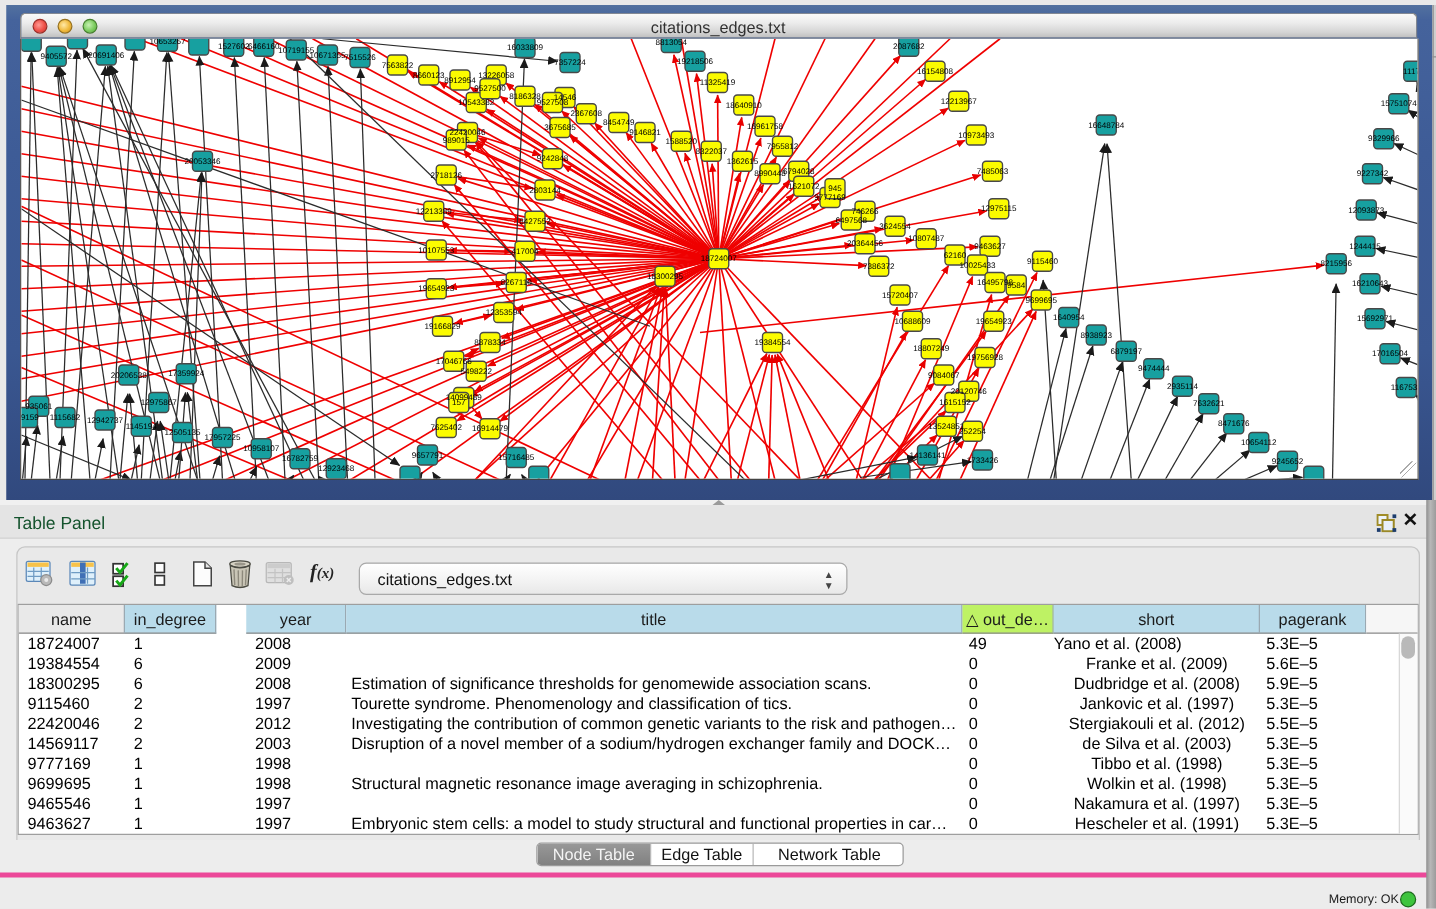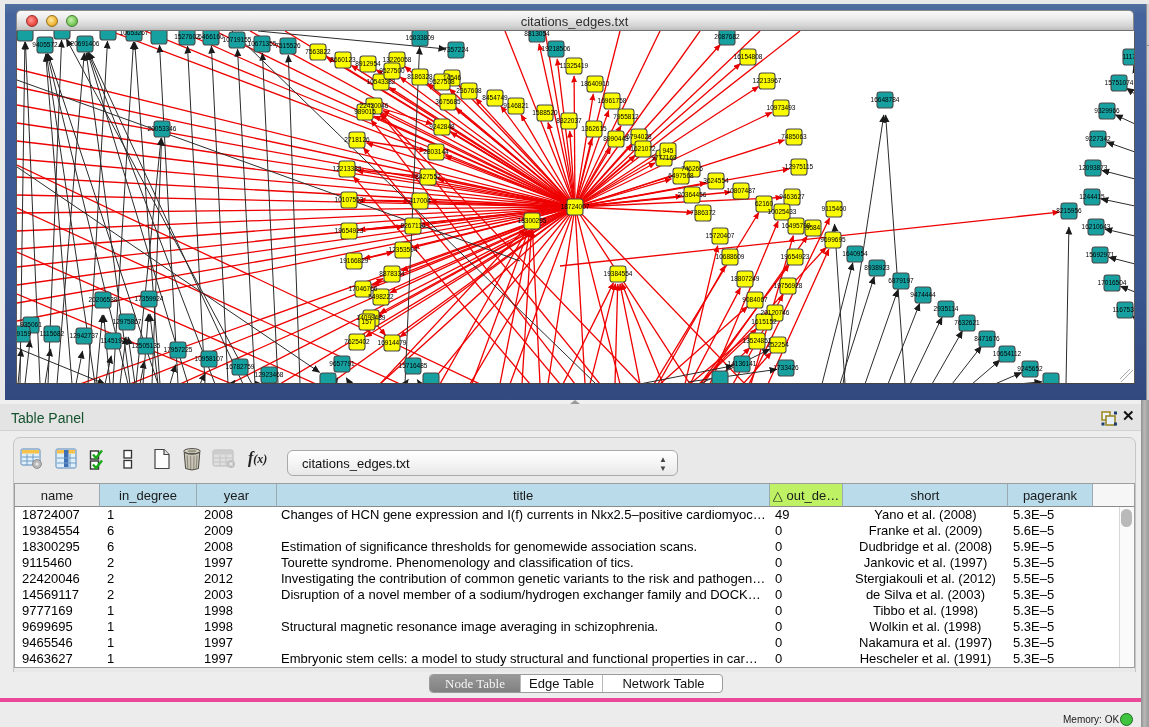--- a/index.html
+++ b/index.html
@@ -46,21 +46,21 @@
 #hblank { position:absolute; top:484px; left:1093px; width:41px; height:23px; background:#f6f6f6; border-bottom:1px solid #8a8a8a; }
 .row { position:absolute; left:0; width:1119px; height:16px; }
 .cell { position:absolute; top:0; height:16px; font-size:13px; color:#000; line-height:16px;
   white-space:nowrap; overflow:hidden; }
 #vsb { position:absolute; left:1119px; top:507px; width:15px; height:160px; background:#fafafa; border-left:1px solid #d8d8d8; }
 #vsbthumb { position:absolute; left:1121px; top:509px; width:11px; height:18px; background:#b9b9b9; border-radius:6px; }
 #tabbar { position:absolute; left:0; top:672px; width:1149px; height:26px; background:#ededed; }
 #seg { position:absolute; left:429px; top:674px; width:294px; height:19px; border:1px solid #9b9b9b;
   border-radius:4px; background:#fff; overflow:hidden; }
 .segb { position:absolute; top:0; height:19px; font-size:13px; line-height:18px; text-align:center; color:#111; }
-#seg1 { left:0; width:90px; background:linear-gradient(180deg,#989898,#7e7e7e); color:#f4f4f4;font-family:Liberation Serif, serif; }
+#seg1 { left:0; width:90px; background:linear-gradient(180deg,#989898,#7e7e7e); color:#f4f4f4; }
 #seg2 { left:90px; width:82px; border-left:1px solid #b9b9b9; }
 #seg3 { left:172px; width:122px; border-left:1px solid #b9b9b9; }
 #statusbar { position:absolute; left:0; top:698px; width:1149px; height:29px; background:#ececec; border-top:4px solid #ec4899; }
 #mem { position:absolute; left:1063px; top:12px; font-size:10px; color:#1a1a1a; }
 #memdot { position:absolute; left:1120px; top:11px; width:13px; height:13px; border-radius:50%;
   background:#3ec43e; border:1.5px solid #1e6b1e; }
 </style></head>
 <body>
 <div id="deskgray"></div>
 <div id="desk"></div>
@@ -640,34 +640,33 @@
  <path d="M17.4 13.4 L20.6 16.6 M20.6 13.4 L17.4 16.6" stroke="#efefef" stroke-width="1.2"></path>
 </svg>
 <div class="fx">f<span>(x)</span></div>
 
 <div id="combo">
     <span class="txt">citations_edges.txt</span>
     <span class="arr">▲<br>▼</span>
   </div>
 <div id="tablewrap"></div>
 <div class="hcell" style="left:15px;width:85px;background:#e9e9e9">name</div>
-<div class="hcell" style="left:100px;width:97px;background:#b9dbea">in_degree</div>
+<div class="hcell" style="left:100px;width:73px;background:#b9dbea">in_degree</div>
 <div class="hcell" style="left:197px;width:80px;background:#b9dbea">year</div>
 <div class="hcell" style="left:277px;width:493px;background:#b9dbea">title</div>
 <div class="hcell" style="left:770px;width:73px;background:#bef264">△ out_de…</div>
 <div class="hcell" style="left:843px;width:165px;background:#b9dbea">short</div>
 <div class="hcell" style="left:1008px;width:85px;background:#b9dbea">pagerank</div>
 <div id="hblank"></div>
 <div class="row" style="top:507px">
     <div class="cell" style="left:22px;width:78px;text-align:left">18724007</div>
     <div class="cell" style="left:107px;width:90px;text-align:left">1</div>
     <div class="cell" style="left:204px;width:73px;text-align:left">2008</div>
-    <div class="cell" style="left:281px;width:487px;text-align:left">Changes of HCN gene expression and I(f) currents in Nkx2.5–positive cardiomyoc…</div>
     <div class="cell" style="left:775px;width:68px;text-align:left">49</div>
-    <div class="cell" style="left:843px;width:165px;text-align:center">Yano et al. (2008)</div>
+    <div class="cell" style="left:843px;width:165px;text-align:left">Yano et al. (2008)</div>
     <div class="cell" style="left:1013px;width:80px;text-align:left">5.3E–5</div>
   </div>
 <div class="row" style="top:523px">
     <div class="cell" style="left:22px;width:78px;text-align:left">19384554</div>
     <div class="cell" style="left:107px;width:90px;text-align:left">6</div>
     <div class="cell" style="left:204px;width:73px;text-align:left">2009</div>
     <div class="cell" style="left:775px;width:68px;text-align:left">0</div>
     <div class="cell" style="left:843px;width:165px;text-align:center">Franke et al. (2009)</div>
     <div class="cell" style="left:1013px;width:80px;text-align:left">5.6E–5</div>
   </div>

